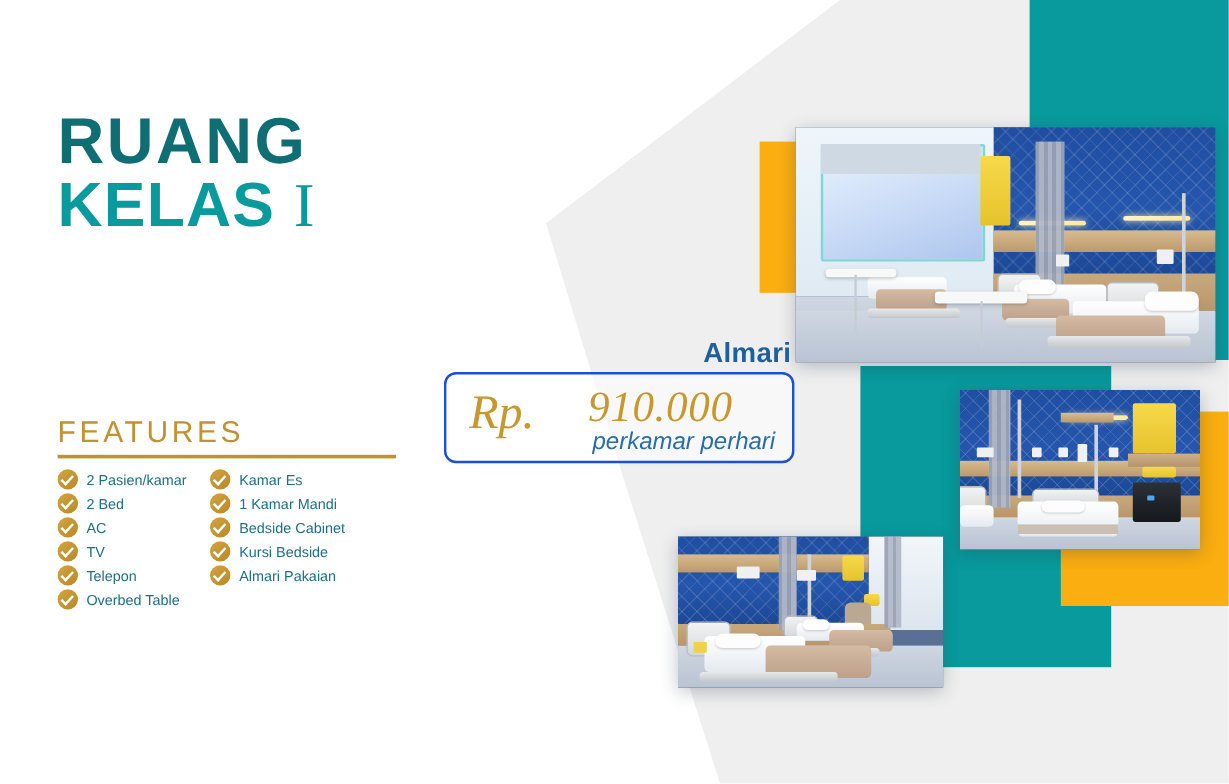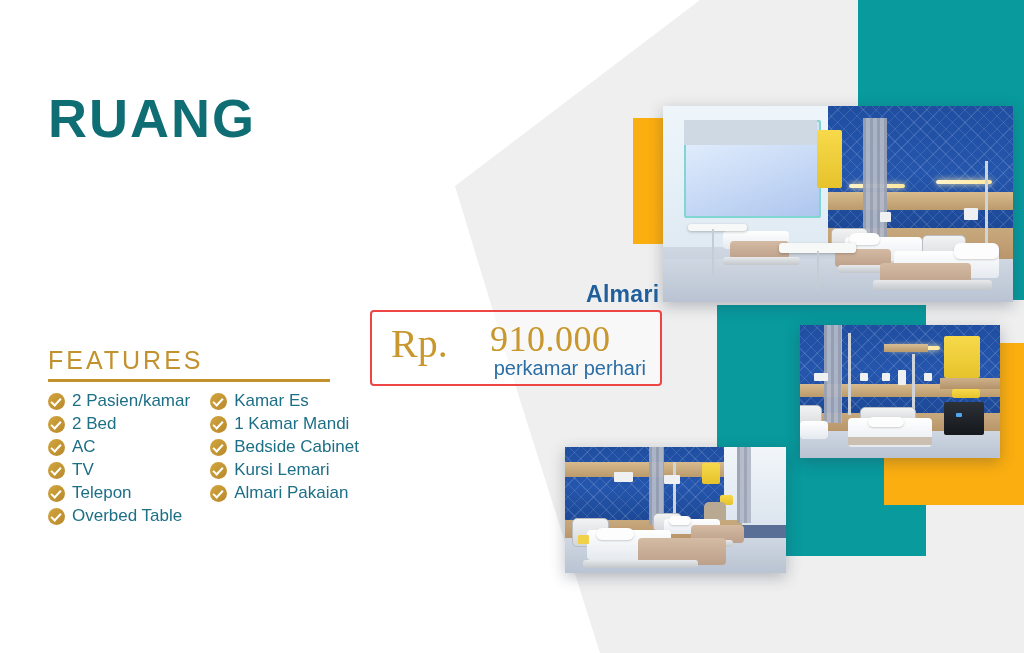--- a/index.html
+++ b/index.html
@@ -96,39 +96,39 @@
   .h-kelas .roman{font-family:"Liberation Serif",serif;font-weight:400;}
 
   
   .features{position:absolute;left:48px;top:346px;z-index:6;width:350px;}
   .features-title{
     font-size:25px;letter-spacing:3px;color:#c2922f;font-weight:400;margin:0 0 4px 0;
   }
   .features-rule{height:3px;background:#c2922f;width:282px;margin-bottom:9px;}
   .feature-cols{display:flex;gap:20px;}
   .feature-col{display:flex;flex-direction:column;gap:3px;}
-  .feature-item{display:flex;align-items:center;gap:7px;font-size:17px;color:#1d6f86;}
+  .feature-item{display:flex;align-items:center;gap:7px;font-size:12px;color:#1d6f86;}
   .check{
     width:17px;height:17px;border-radius:50%;flex:0 0 17px;
     background:linear-gradient(135deg,#d2a63f,#b7882a);
     position:relative;
   }
   .check::after{
     content:"";position:absolute;left:5px;top:3px;width:4px;height:8px;
     border:solid #ffffff;border-width:0 2px 2px 0;transform:rotate(43deg);
   }
 
   
   .tarif-label{
     position:absolute;left:586px;top:281px;z-index:6;
     font-size:23px;font-weight:700;color:#1f5f9b;letter-spacing:.3px;
   }
   .price-box{
     position:absolute;left:370px;top:310px;width:288px;height:72px;z-index:6;
-    border:2px solid #ef4444;border-radius:4px;background:rgba(255,255,255,.55);
+    border:2px solid #1d4ed8;border-radius:10px;background:rgba(255,255,255,.55);font-style:italic;
   }
   .price-row{position:relative;width:100%;height:100%;}
   .rp{
     position:absolute;left:19px;top:8px;
     font-family:"Liberation Serif",serif;font-size:40px;color:#c8972d;
   }
   .amount{
     position:absolute;left:118px;top:6px;
     font-family:"Liberation Serif",serif;font-size:36px;color:#c8972d;letter-spacing:.5px;
   }
@@ -251,20 +251,21 @@
       <div class="mattress" style="left:10%;top:66%;width:38%;height:24%;"></div>
       <div class="pillow" style="left:14%;top:64%;width:17%;height:10%;"></div>
       <div class="blanket" style="left:33%;top:72%;width:40%;height:22%;"></div>
       <div class="bedframe" style="left:8%;top:90%;width:52%;height:6%;"></div>
       <div style="position:absolute;left:6%;top:70%;width:5%;height:7%;background:#f2d14a;border-radius:1px;"></div>
     </div>
   </div>
 
   <div class="headline">
     <div class="h-ruang">RUANG</div>
+    <div class="h-kelas"><span>KELAS</span> <span class="roman">I</span></div>
   </div>
 
   <div class="features">
     <div class="features-title">FEATURES</div>
     <div class="features-rule"></div>
     <div class="feature-cols">
       <div class="feature-col">
         <div class="feature-item">
             <span class="check"></span>
             <span>2 Pasien/kamar</span>
@@ -298,21 +299,21 @@
         <div class="feature-item">
             <span class="check"></span>
             <span>1 Kamar Mandi</span>
           </div>
         <div class="feature-item">
             <span class="check"></span>
             <span>Bedside Cabinet</span>
           </div>
         <div class="feature-item">
             <span class="check"></span>
-            <span>Kursi Lemari</span>
+            <span>Kursi Bedside</span>
           </div>
         <div class="feature-item">
             <span class="check"></span>
             <span>Almari Pakaian</span>
           </div>
       </div>
     </div>
   </div>
 
   <div class="tarif-label">Almari</div>

